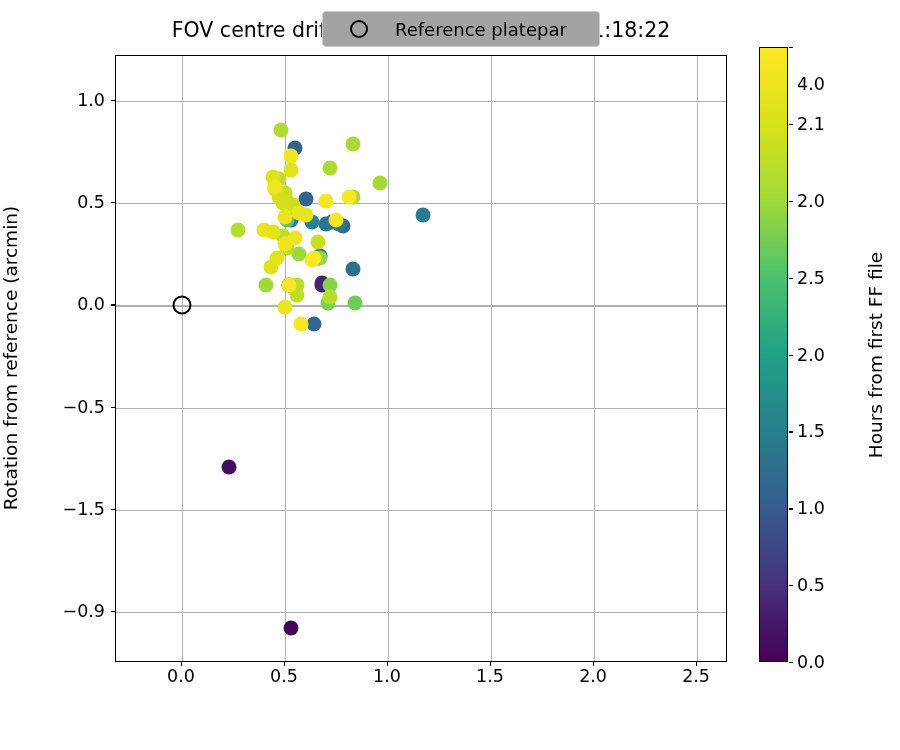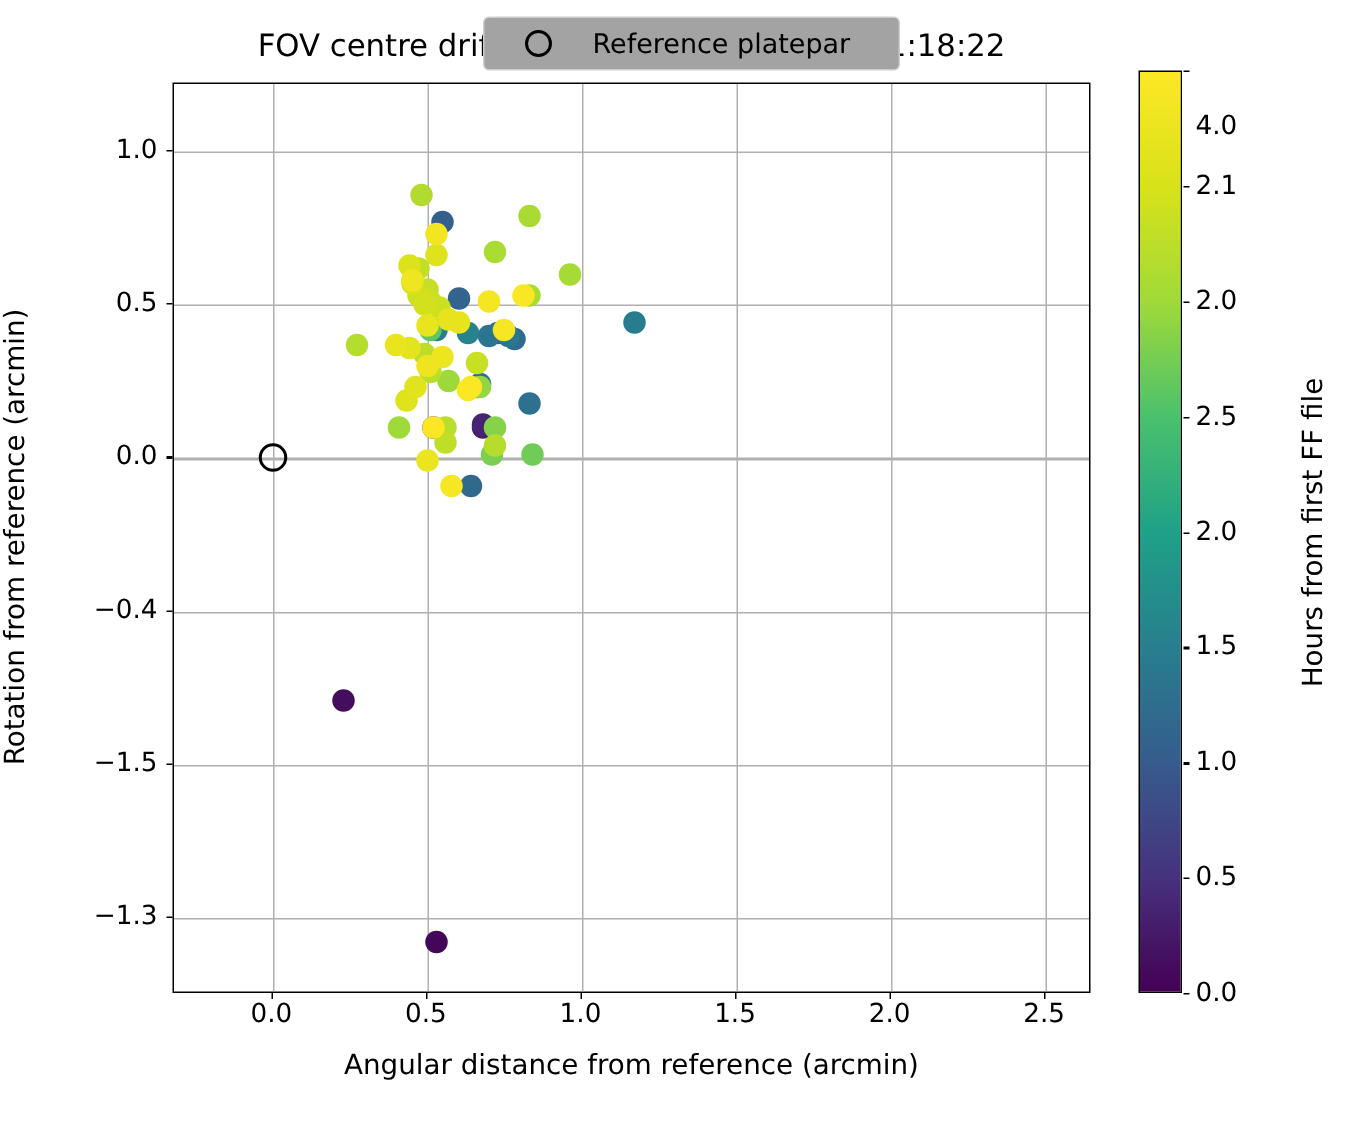--- a/index.html
+++ b/index.html
@@ -212,34 +212,33 @@
       <div class="ticklabel x" style="left: 387px;">1.0</div>
       <div class="tick x" style="left: 490.03px; top: 662px;"></div>
       <div class="ticklabel x" style="left: 490.03px;">1.5</div>
       <div class="tick x" style="left: 593.061px; top: 662px;"></div>
       <div class="ticklabel x" style="left: 593.061px;">2.0</div>
       <div class="tick x" style="left: 696.091px; top: 662px;"></div>
       <div class="ticklabel x" style="left: 696.091px;">2.5</div>
     </div>
   <div id="ticks-y">
       <div class="tick y" style="left: 110.8px; top: 610.906px;"></div>
-      <div class="ticklabel y" style="top: 610.906px; right: 795px;">−1.3</div>
+      <div class="ticklabel y" style="top: 610.906px; right: 795px;">−0.9</div>
       <div class="tick y" style="left: 110.8px; top: 508.717px;"></div>
       <div class="ticklabel y" style="top: 508.717px; right: 795px;">−1.5</div>
       <div class="tick y" style="left: 110.8px; top: 406.529px;"></div>
-      <div class="ticklabel y" style="top: 406.529px; right: 795px;">−0.4</div>
+      <div class="ticklabel y" style="top: 406.529px; right: 795px;">−0.5</div>
       <div class="tick y" style="left: 110.8px; top: 304.34px;"></div>
       <div class="ticklabel y" style="top: 304.34px; right: 795px;">0.0</div>
       <div class="tick y" style="left: 110.8px; top: 202.152px;"></div>
       <div class="ticklabel y" style="top: 202.152px; right: 795px;">0.5</div>
       <div class="tick y" style="left: 110.8px; top: 99.963px;"></div>
       <div class="ticklabel y" style="top: 99.963px; right: 795px;">1.0</div>
     </div>
 
-  <div id="xlabel">Angular distance from reference (arcmin)</div>
   <div id="ylabel">Rotation from reference (arcmin)</div>
 
   <div id="legend">
     <div id="legend-marker-cell">
       <div id="legend-circle"></div>
     </div>
     <div id="legend-label">Reference platepar</div>
   </div>
 
   <div id="cbar">

